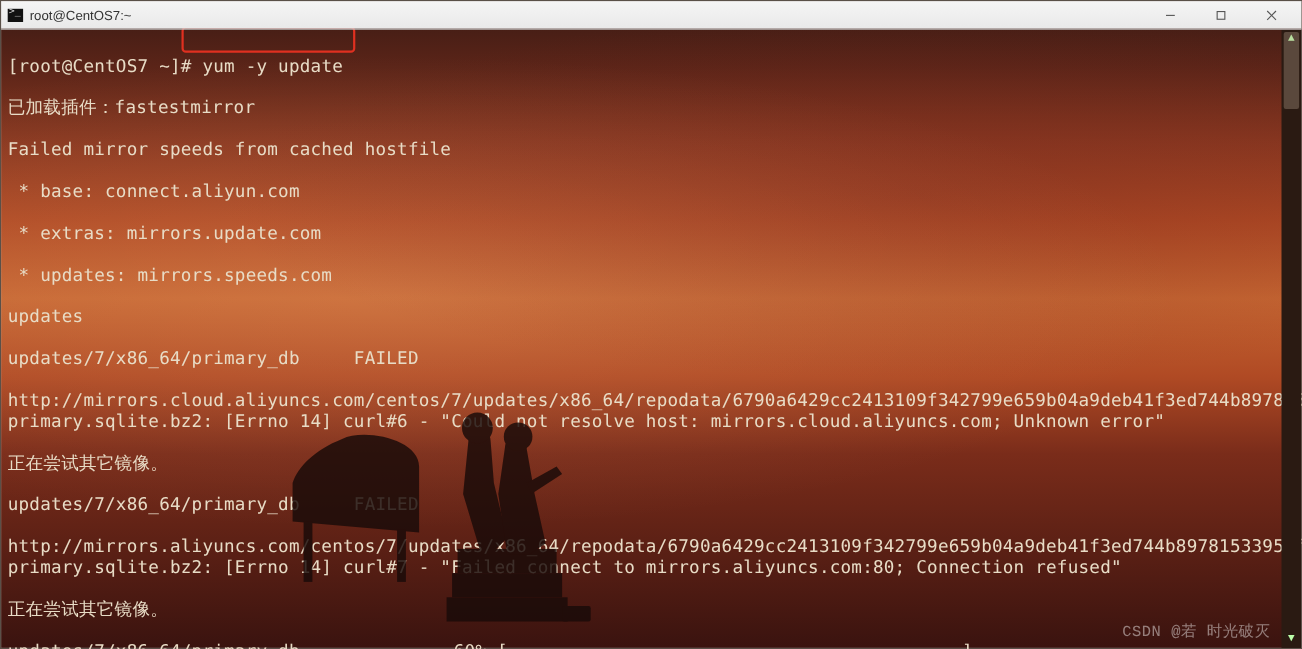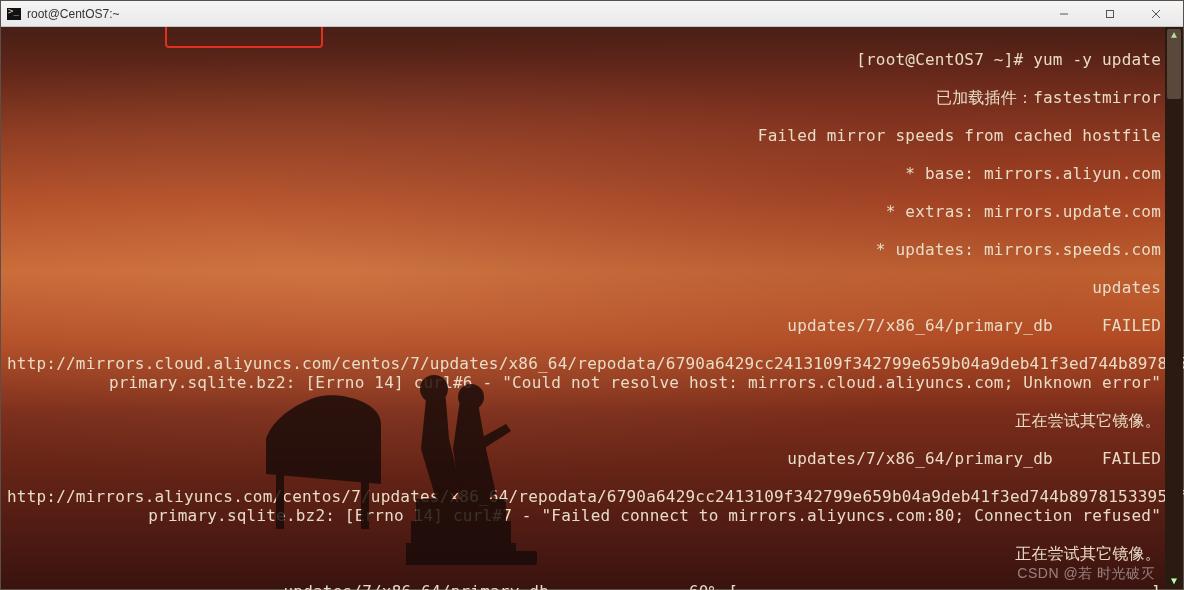--- a/index.html
+++ b/index.html
@@ -33,24 +33,24 @@
     font-family:"Consolas","NSimSun","SimSun",monospace;
   }
   .terminal-area span { font-family: inherit; }
   .scrollbar { position:absolute; top:26px; right:0; bottom:0; width:18px; background:#2a1a12; }
   .scroll-thumb { position:absolute; top:2px; left:2px; right:2px; height:70px; background:rgba(180,160,140,0.35); border-radius:2px;}
   .scroll-arrow { position:absolute; left:0; right:0; height:16px; display:flex; align-items:center; justify-content:center; color:#bfa; font-size:10px; }
   .scroll-arrow.up{ top:0; } .scroll-arrow.down{ bottom:0; }
   .highlight-box {
     position:absolute; border:2px solid #e03020; border-radius:4px; pointer-events:none; z-index:4;
   }
-  .line { display:block;text-align:right; }
+  .line { display:block; }
   .right { float:right; }
   .illustration { position:absolute; left:260px; bottom:20px; width:340px; height:280px; pointer-events:none; opacity:0.9; }
-  .watermark { position:absolute; right:28px; bottom:6px; color:rgba(255,255,255,0.45); font-family:Liberation Sans, sans-serif; font-size:14px; letter-spacing:0.5px; z-index:6;text-align:right; }
+  .watermark { position:absolute; right:28px; bottom:6px; color:rgba(255,255,255,0.45); font-family:Liberation Mono, monospace; font-size:14px; letter-spacing:0.5px; z-index:6;text-align:right; }
   .clearfix::after{content:""; display:block; clear:both;}
 </style>
 </head>
 <body>
 
 <div class="window">
   <div class="sky-band"></div>
 
   <div class="titlebar">
     <div class="title-left">
@@ -76,21 +76,21 @@
       </div>
     </div>
   </div>
 
   <div class="highlight-box" id="hl" style="left: 164px; top: 23px; width: 158px; height: 24px;"></div>
 
   <div class="terminal-area">
 <span class="line"><span>[root@CentOS7 ~]# </span><span>yum -y update</span></span>
 <span class="line">已加载插件：fastestmirror</span>
 <span class="line">Failed mirror speeds from cached hostfile</span>
-<span class="line"> * base: mirrors.aliyun.com</span>
+<span class="line"> * base: connect.aliyun.com</span>
 <span class="line"> * extras: mirrors.update.com</span>
 <span class="line"> * updates: mirrors.speeds.com</span>
 <span class="line clearfix"><span>updates</span></span>
 <span class="line">updates/7/x86_64/primary_db     FAILED</span>
 <span class="line" style="white-space:pre-wrap;">http://mirrors.cloud.aliyuncs.com/centos/7/updates/x86_64/repodata/6790a6429cc2413109f342799e659b04a9deb41f3ed744b8978153395df55cef-primary.sqlite.bz2: [Errno 14] curl#6 - "Could not resolve host: mirrors.cloud.aliyuncs.com; Unknown error"</span>
 <span class="line">正在尝试其它镜像。</span>
 <span class="line">updates/7/x86_64/primary_db     FAILED</span>
 <span class="line" style="white-space:pre-wrap;">http://mirrors.aliyuncs.com/centos/7/updates/x86_64/repodata/6790a6429cc2413109f342799e659b04a9deb41f3ed744b8978153395df55cef-primary.sqlite.bz2: [Errno 14] curl#7 - "Failed connect to mirrors.aliyuncs.com:80; Connection refused"</span>
 <span class="line">正在尝试其它镜像。</span>
 <span class="line clearfix"><span>updates/7/x86_64/primary_db</span><span style="display:inline-block; width:140px;"></span><span>60%</span> <span>[======================                    ]</span></span>

